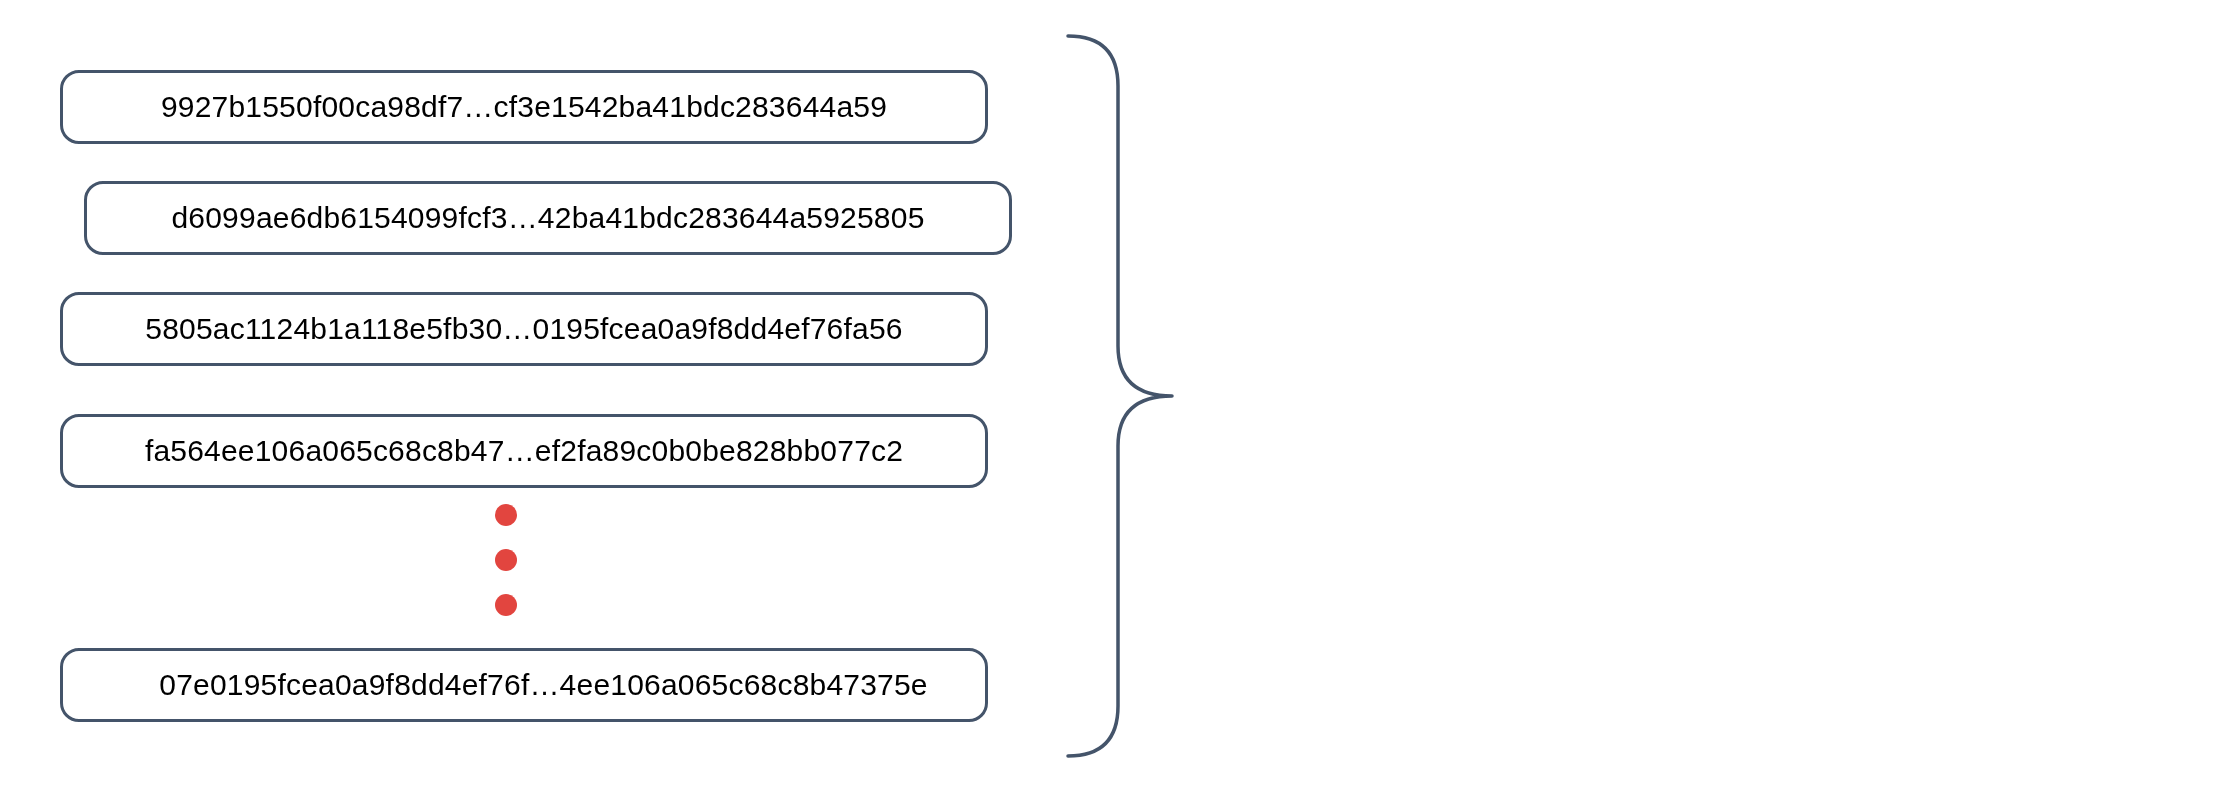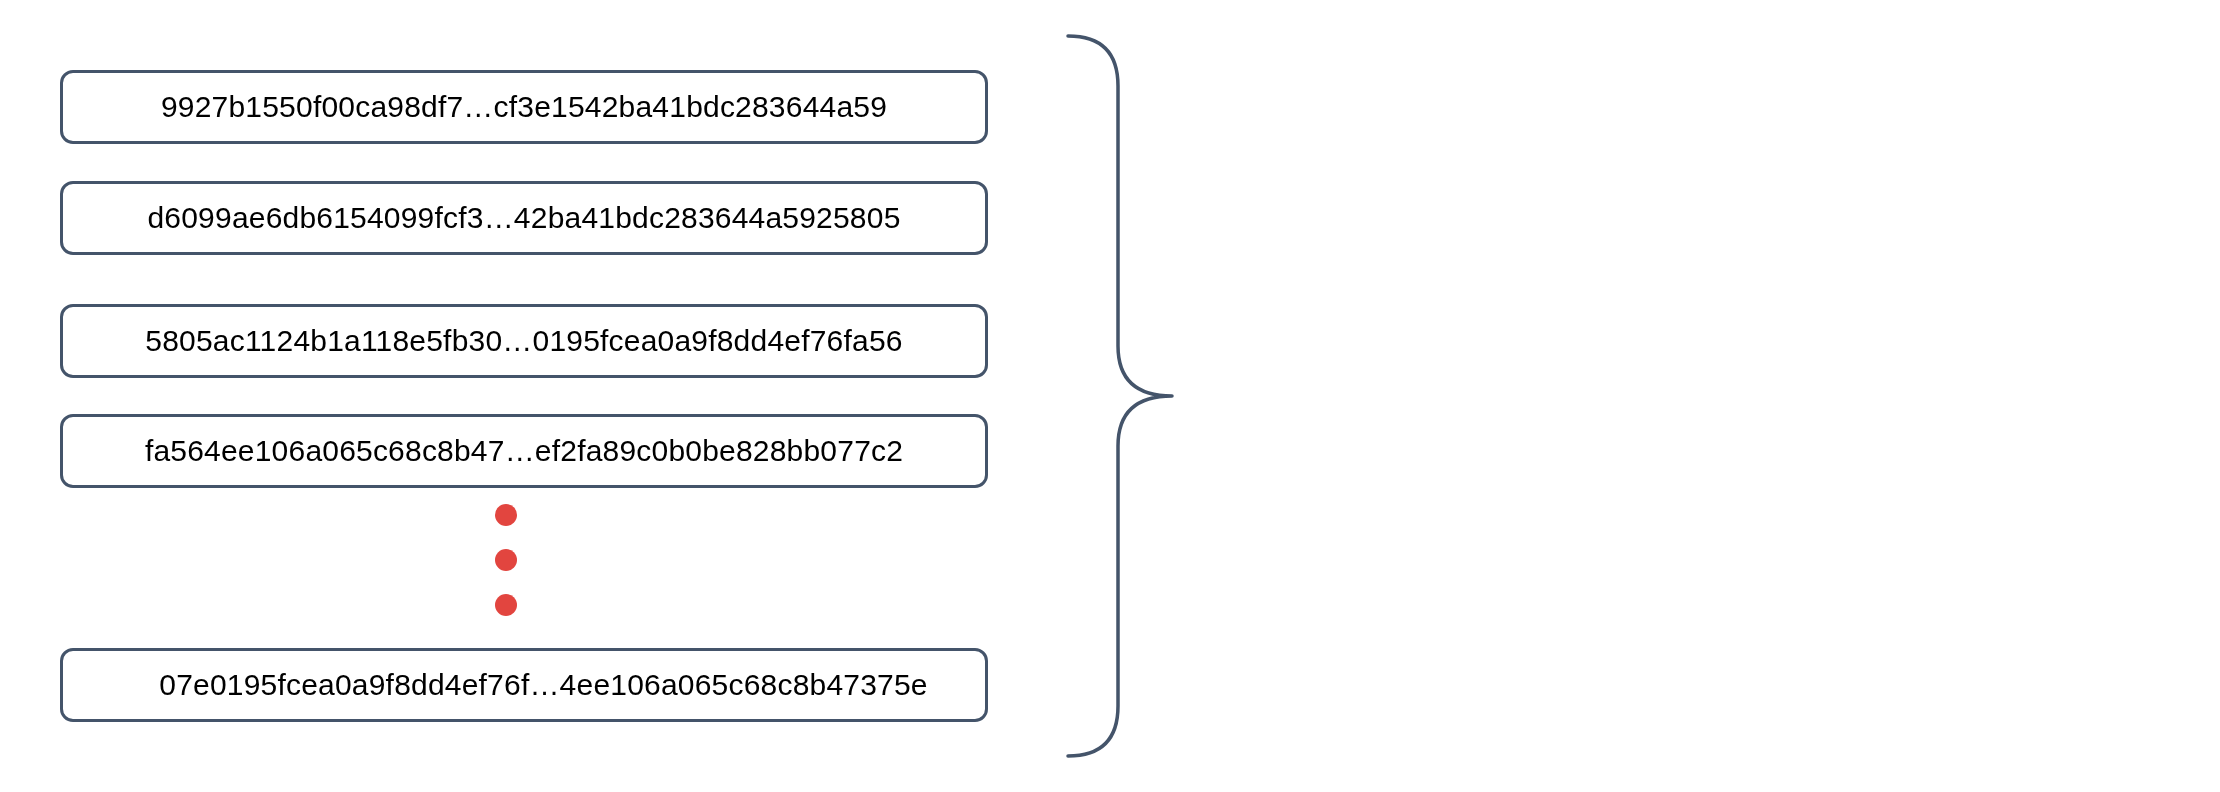--- a/index.html
+++ b/index.html
@@ -14,34 +14,34 @@
     position: relative;
     width: 2220px;
     height: 792px;
     background: var(--background);
     font-family: "Liberation Sans", sans-serif;
     overflow: hidden;
   }
   .hash-box {
     position: absolute;
     border: 3px solid var(--outline);
-    border-radius: 13px;
+    border-radius: 19px;
     background: var(--background);
     display: flex;
     align-items: center;
     justify-content: center;
     font-size: 30px;
     color: var(--text);
     white-space: nowrap;
     letter-spacing: 0.2px;
   }
   .input-box { left: 60px; width: 928px; height: 74px; }
   .box-1 { top: 70px; }
-  .box-2 { top: 181px; }
-  .box-3 { top: 304px; }
+  .box-2 { top: 181px; margin-left: 24px; }
+  .box-3 { top: 292px; }
   .box-4 { top: 414px; }
   .box-5 { top: 648px; padding-left: 39px; }
   .output-box { left: 1222px; top: 361px; width: 935px; height: 75px; }
   .ellipsis {
     position: absolute;
     left: 495px;
     top: 504px;
     width: 22px;
     height: 112px;
     display: flex;

